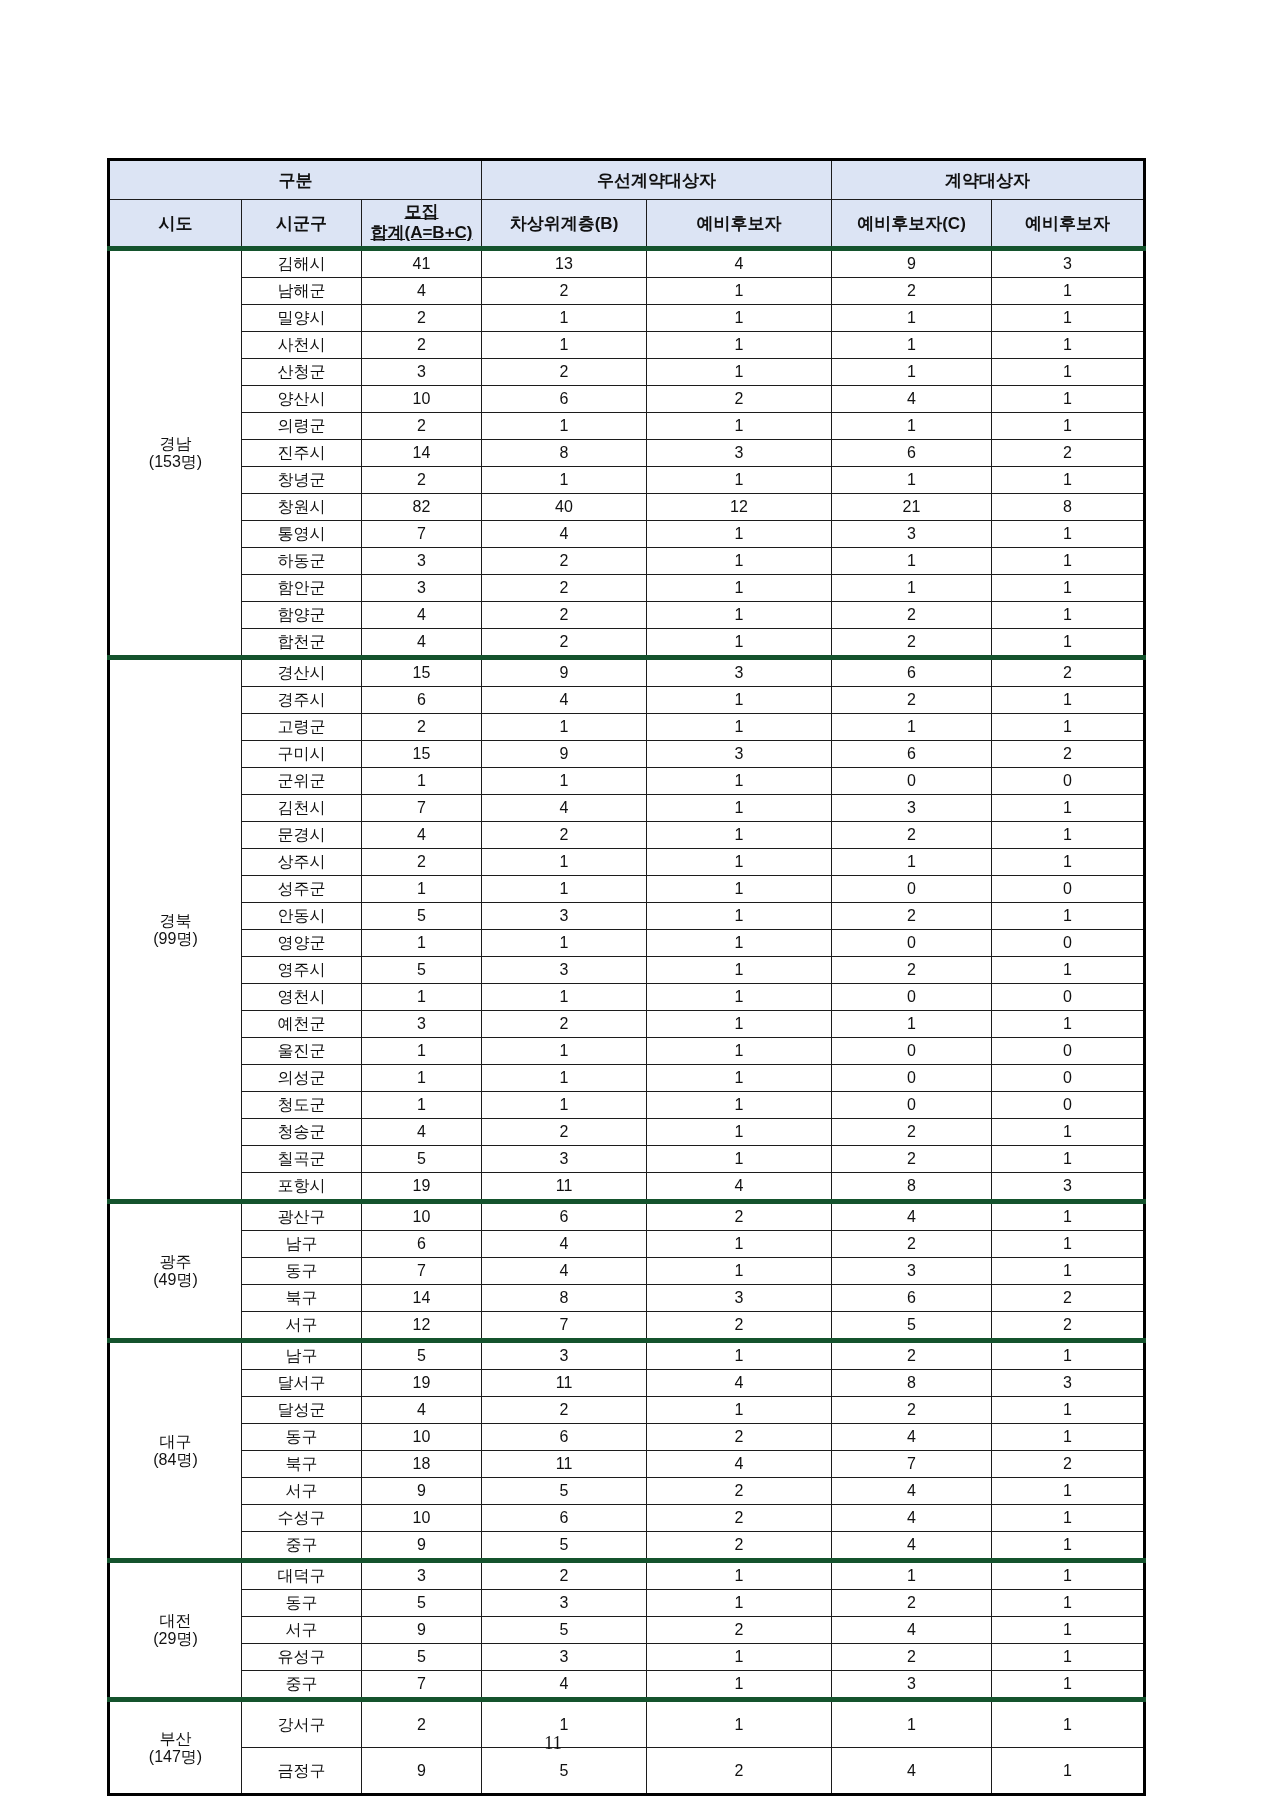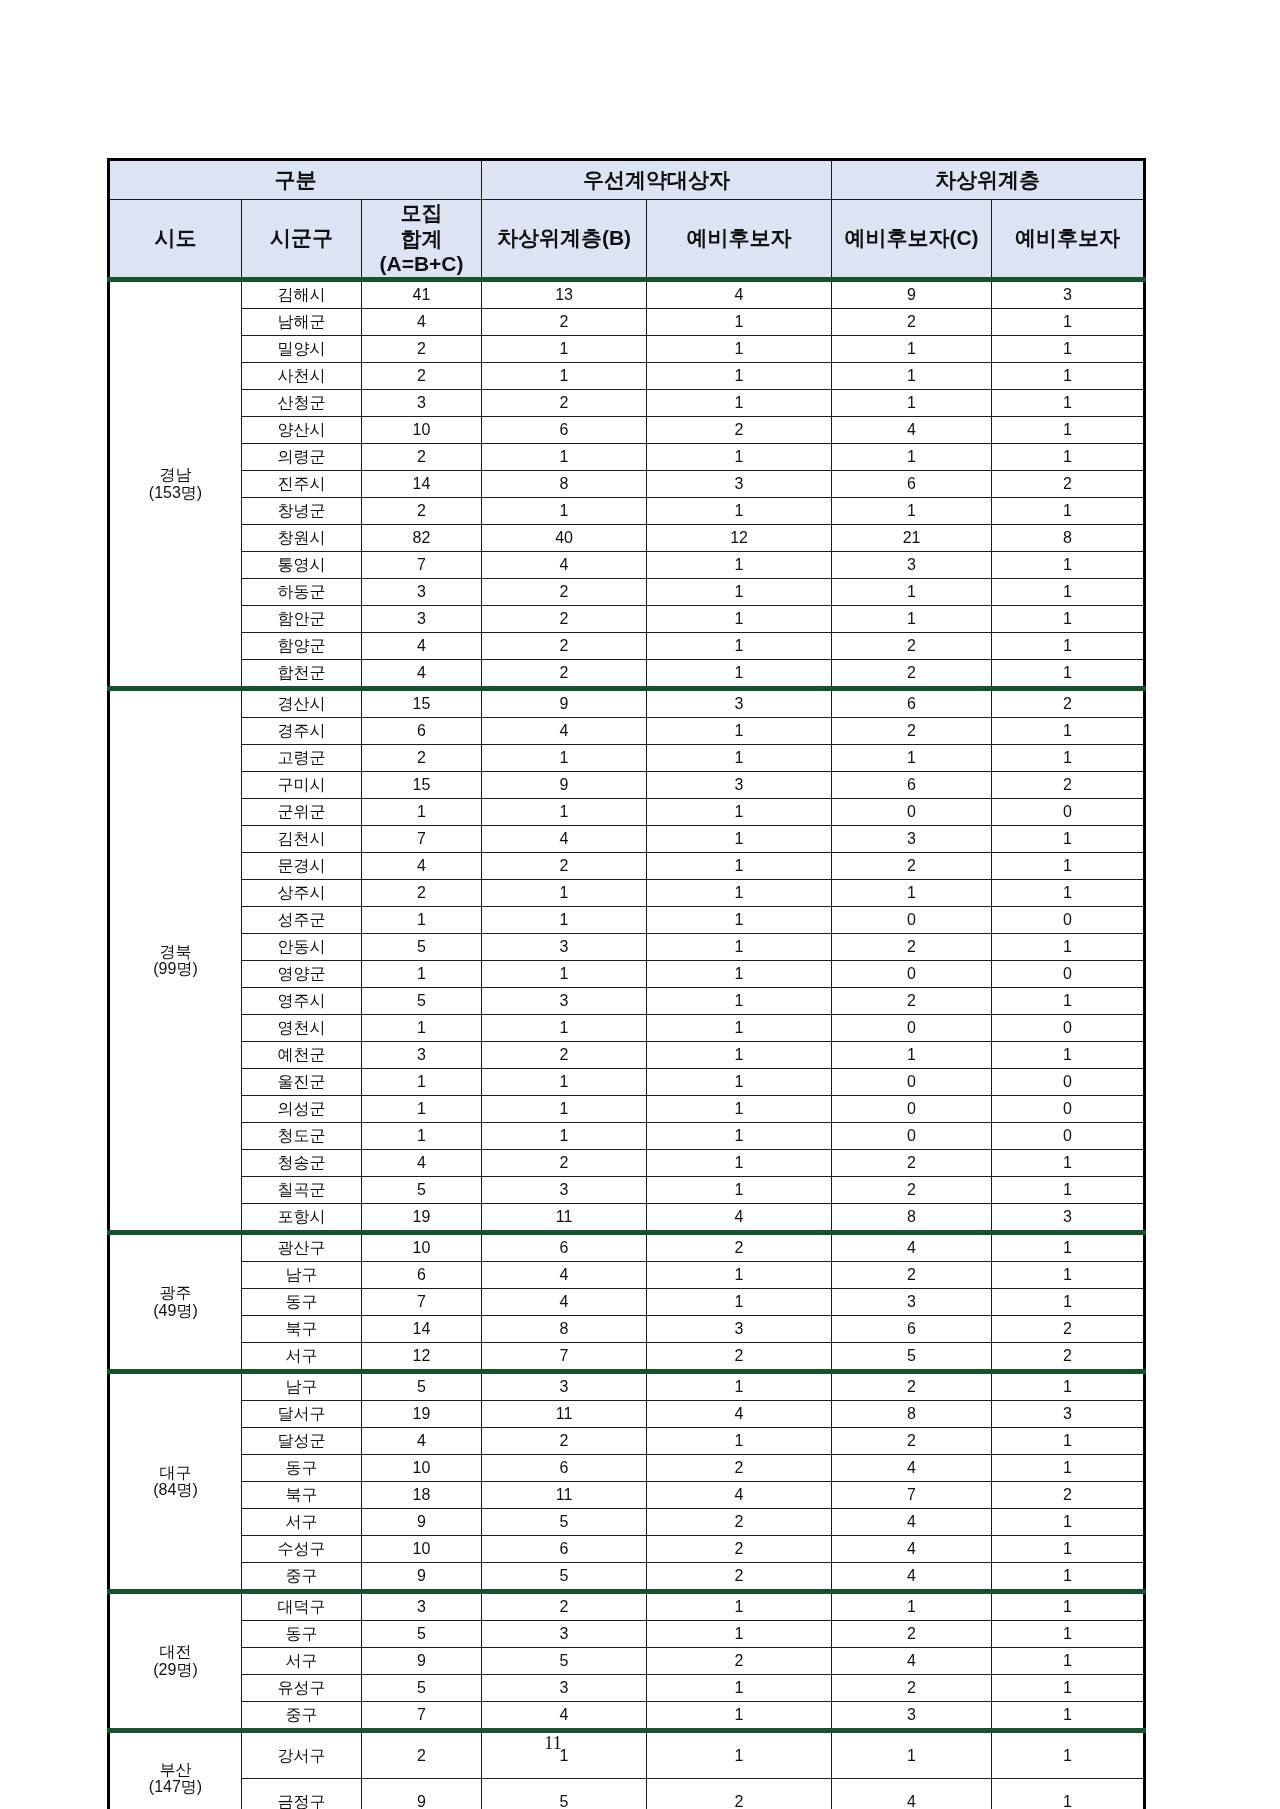--- a/index.html
+++ b/index.html
@@ -20,25 +20,25 @@
   .doc-table th, .doc-table td {
     border:1.6px solid #1c1c1c;
     text-align:center;
     vertical-align:middle;
     padding:0;
     overflow:hidden;
   }
   .doc-table thead th {
     background:#dce4f4;
     font-weight:bold;
-    font-size:21px;
+    font-size:17px;
   }
   .group-row th { height:38px; }
   .column-row th { height:46px; border-bottom:3px solid #000; }
-  .pre { white-space:pre-line; line-height:1.22; }
+  .pre { white-space:pre-line; line-height:1.22;text-decoration:underline; }
   .doc-table tbody td {
     height:26px;
     font-size:16px;
     line-height:1.1;
   }
   .doc-table tbody tr.section-start td { border-top:5px solid #14532d; }
   .doc-table tbody tr.tall-row td { height:45px; }
   .region-cell { white-space:pre-line; line-height:1.3; font-size:16px; }
   .c1{width:133px;} .c2{width:120px;} .c3{width:120px;}
   .c4{width:165px;} .c5{width:185px;} .c6{width:160px;} .c7{width:153px;}
@@ -60,21 +60,21 @@
       <col class="c3">
       <col class="c4">
     <col class="c5">
       <col class="c6">
       <col class="c7">
   </colgroup>
   <thead>
     <tr class="group-row">
       <th colspan="3">구분</th>
       <th colspan="2">우선계약대상자</th>
-      <th colspan="2">차상위계층</th>
+      <th colspan="2">계약대상자</th>
     </tr>
     <tr class="column-row">
       <th>시도</th>
       <th>시군구</th>
       <th class="pre">모집
 합계(A=B+C)</th>
       <th>차상위계층(B)</th>
       <th>예비후보자</th>
       <th>예비후보자(C)</th>
       <th>예비후보자</th>

